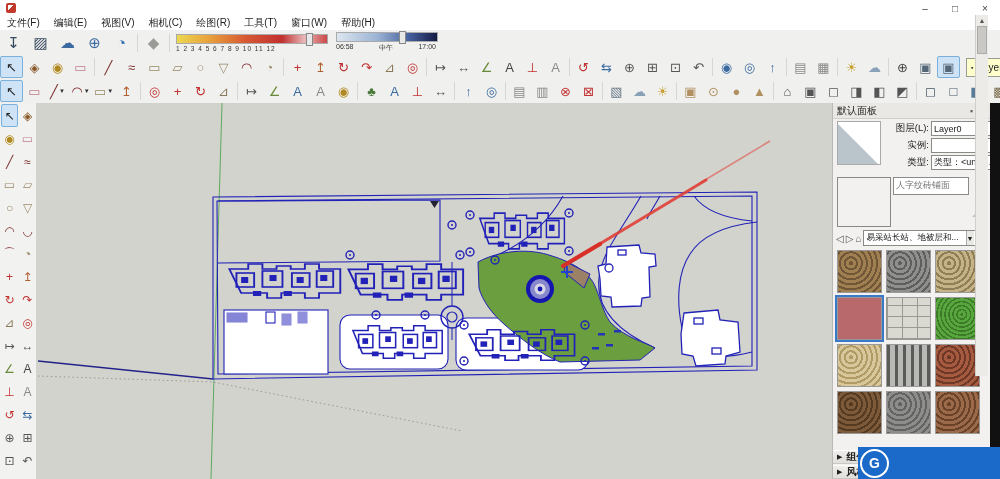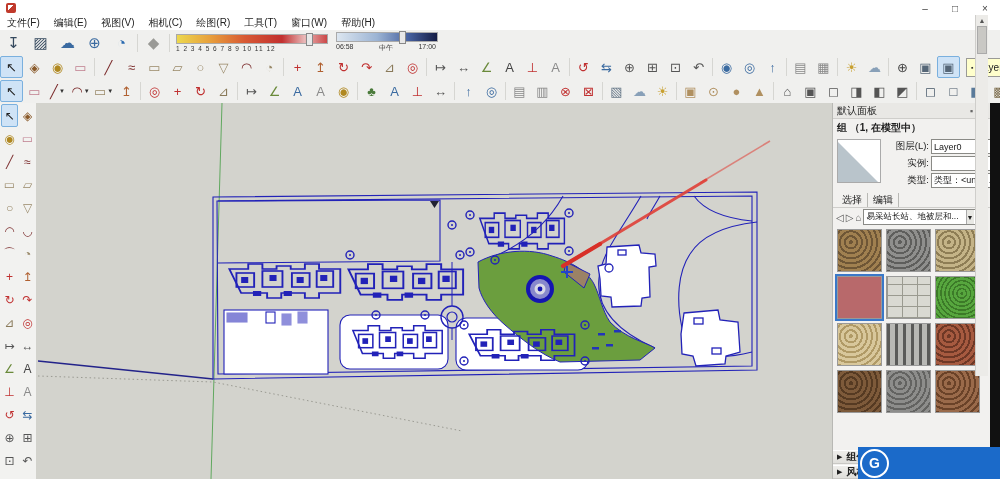--- a/index.html
+++ b/index.html
@@ -457,24 +457,20 @@
 </svg>
 </div>
 
 <div class="panel">
   <div class="ptitle">
     <span>默认面板</span>
     <span class="pin">▪</span>
     <span class="closebox">×</span>
   </div>
 
-  <div class="entsum">
-    <span>组 （1, 在模型中）</span>
-    <span class="tgl">▦</span>
-  </div>
   <div class="entbody">
     <div class="thumb"></div>
     <div class="fields">
       <div class="frow">
         <span class="flabel">图层(L):</span>
         <div class="fctrl">
           <span>Layer0</span>
           <span class="dd">▼</span>
         </div>
       </div>
@@ -487,24 +483,28 @@
       <div class="frow">
         <span class="flabel">类型:</span>
         <div class="fctrl">
           <span>类型：&lt;unde...</span>
           <span class="dd">▼</span>
         </div>
       </div>
     </div>
   </div>
 
-  <div class="tabs">
-    <span class="tab">选择</span>
-    <span class="tab">编辑</span>
-    <span class="eyed">✐</span>
+  <div class="matbody">
+    <div class="matprev"></div>
+    <div class="matname">人字纹砖铺面</div>
+    <div class="maticons">
+      <span>▣</span>
+      <span>◙</span>
+      <div class="sampletri"></div>
+    </div>
   </div>
   <div class="matnav">
     <span class="navico">◁</span>
     <span class="navico">▷</span>
     <span class="navico">⌂</span>
     <div class="catdd">
       <span>易采站长站、地被层和...</span>
       <span class="dd">▼</span>
     </div>
     <span class="navico">◧</span>

